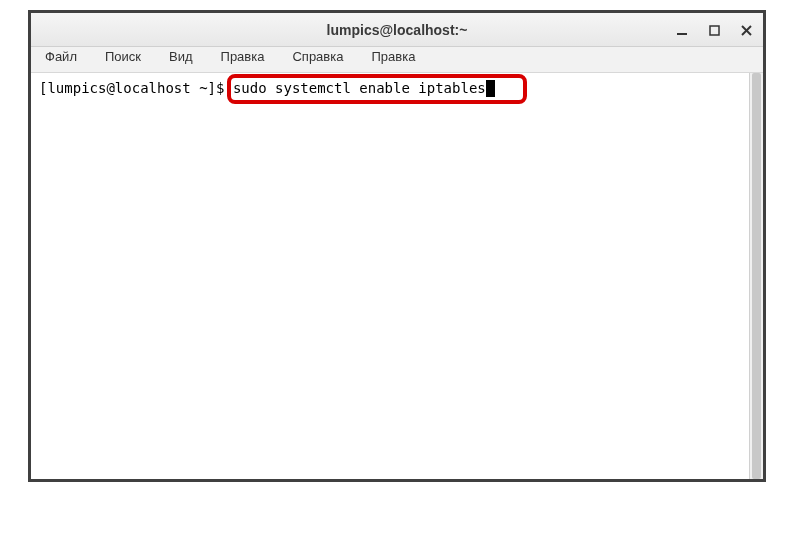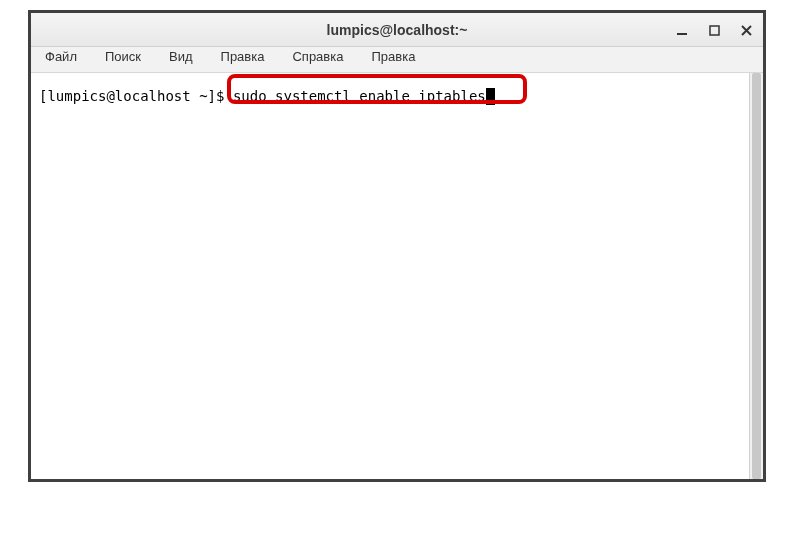--- a/index.html
+++ b/index.html
@@ -74,21 +74,20 @@
       font-size: 14px;
       color: #000;
       height: calc(100% - 60px);
       position: relative;
       overflow: hidden;
     }
     .term-line {
       white-space: pre;
       line-height: 1.4;
       position: relative;
-      margin-top: 8px;
     }
     .prompt-text {
       display: inline;
     }
     .command-highlight-box {
       position: absolute;
       top: 1px;
       left: 196px;
       width: 300px;
       height: 30px;

